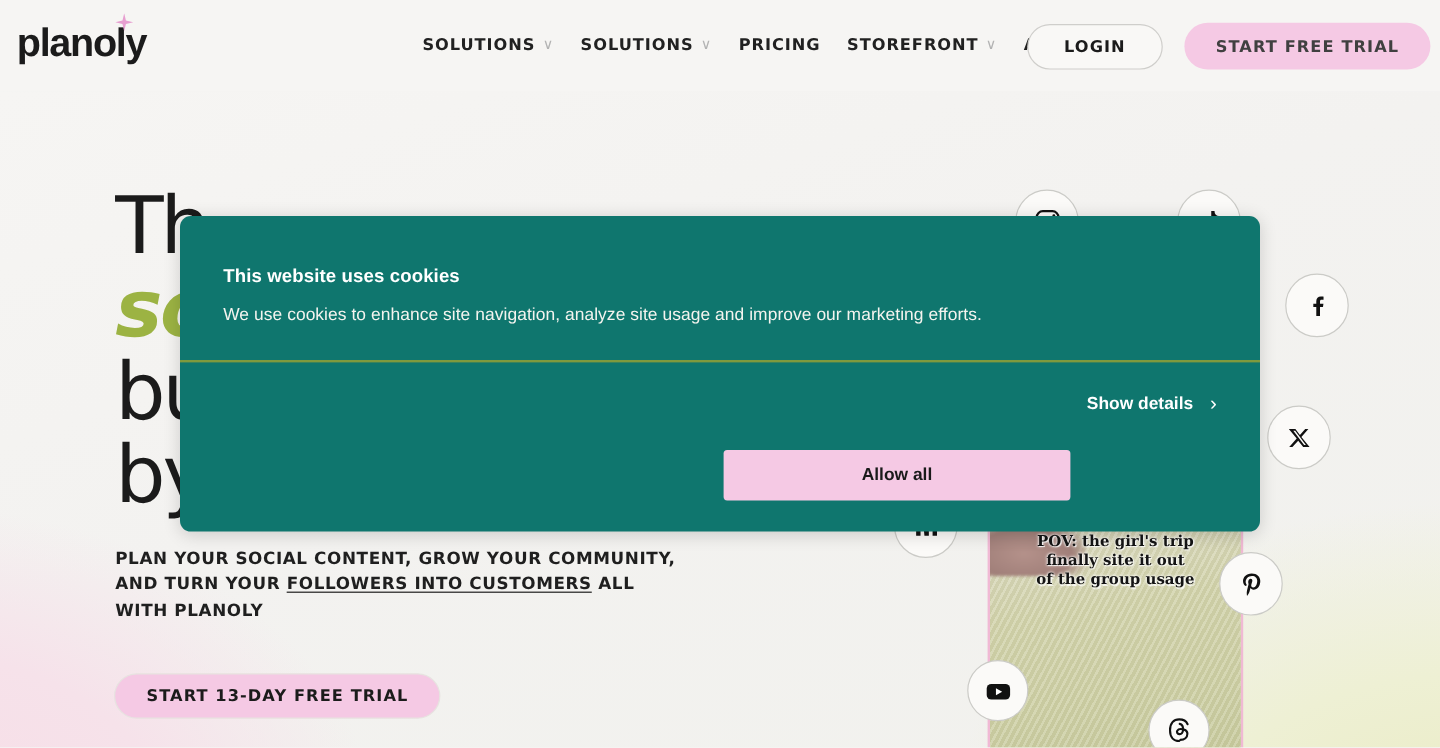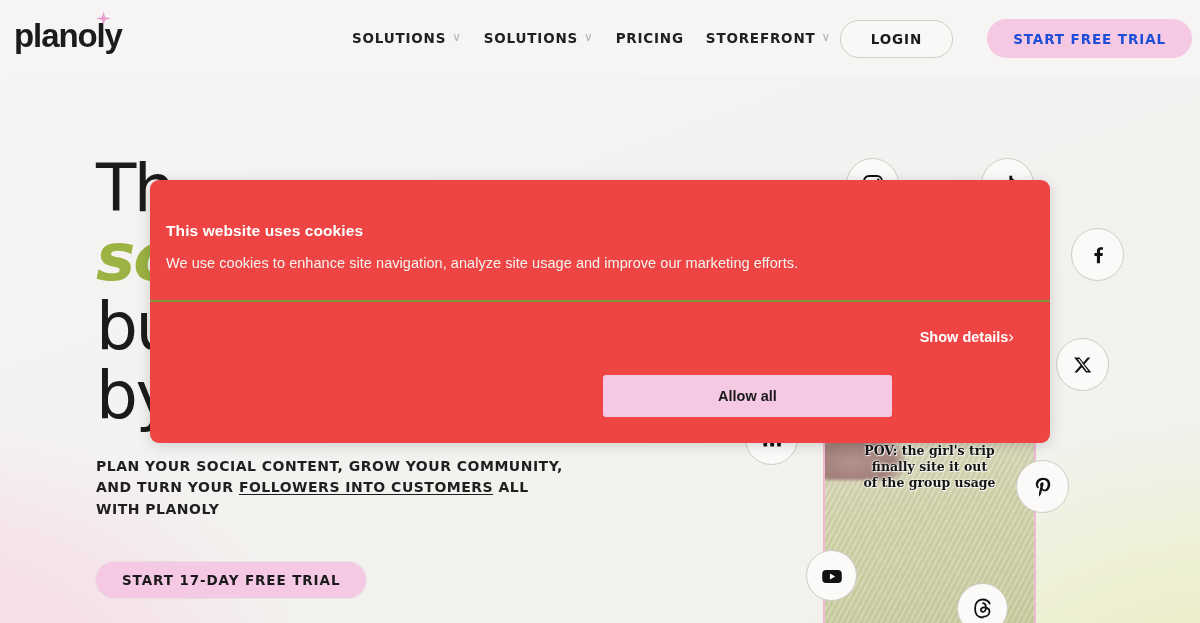--- a/index.html
+++ b/index.html
@@ -57,34 +57,34 @@
     color:#212121; cursor:pointer; white-space:nowrap;
     font-family:"DejaVu Sans", sans-serif;
   }
   .nav-chev {
     font-size:12px; color:#b3b3b3; font-weight:400;
     line-height:1; transform:translateY(-1px);
   }
 
   .nav-right {
     position:absolute; right:8px; top:19px;
-    display:flex; align-items:center; gap:34px;
+    display:flex; align-items:center; gap:18px;
   }
   .btn-login {
     height:38px; padding:0 30px; border-radius:19px;
     border:1.4px solid #cfcecb; background:#f9f8f6;
     font-size:13.5px; font-weight:700; letter-spacing:0.9px;
     color:#1b1b1b; cursor:pointer; display:flex; align-items:center;
     font-family:"DejaVu Sans", sans-serif;
   }
   .btn-trial {
     height:39px; padding:0 26px; border-radius:20px;
     border:none; background:#f5c9e4;
     font-size:13.5px; font-weight:700; letter-spacing:0.9px;
-    color:#1d4ed8; cursor:pointer; display:flex; align-items:center;
+    color:#404040; cursor:pointer; display:flex; align-items:center;
     font-family:"DejaVu Sans", sans-serif;
   }
 
   
   .hero { position:absolute; left:0; top:76px; right:0; bottom:0; }
 
   .hero-head {
     position:absolute; left:96px; top:80px;
     font-family:"DejaVu Sans", sans-serif;
     font-size:66px; font-weight:400; line-height:1.0;
@@ -151,42 +151,43 @@
     font-family:"DejaVu Serif", serif;
     font-size:12.5px; font-weight:700; line-height:1.28;
     color:#141414;
     text-shadow:0 0 2px #fff, 0 0 3px #fff, 1px 1px 0 rgba(255,255,255,.7);
   }
 
   
   .cookie {
     position:absolute; left:150px; top:180px;
     width:900px; height:263px;
-    background:#ef4444; border-radius:9px;
+    background:#0f766e; border-radius:9px;
     z-index:60;
     box-shadow:0 2px 14px rgba(0,0,0,0.16);
     overflow:hidden;
+    padding-left:20px;
   }
   .cookie-top { padding:42px 0 0 16px; }
   .cookie-title {
     font-size:15.5px; font-weight:700; color:#ffffff;
     letter-spacing:0.1px;
   }
   .cookie-desc {
     margin-top:15px;
     font-size:14.5px; font-weight:400; color:#f4f4ef;
     letter-spacing:0.05px;
   }
   .cookie-rule {
     position:absolute; left:0; right:0; top:120px;
     height:1.5px; background:#7f9a3e;
   }
   .cookie-details {
     position:absolute; right:36px; top:148px;
-    display:flex; align-items:center; 
+    display:flex; align-items:center; gap:14px;
     cursor:pointer;
   }
   .cookie-details .lbl {
     font-size:14.5px; font-weight:700; color:#ffffff;
   }
   .cookie-details .chev {
     font-size:17px; color:#ffffff; line-height:1; font-weight:400;
   }
   .cookie-actions {
     position:absolute; left:453px; top:195px;
@@ -215,21 +216,21 @@
       <span class="ln green">so</span>
       <span class="ln">bu</span>
       <span class="ln">by</span>
     </div>
 
     <div class="hero-sub">
       <span>PLAN YOUR SOCIAL CONTENT, GROW YOUR COMMUNITY, AND TURN YOUR </span><u>FOLLOWERS INTO CUSTOMERS</u><span> ALL WITH PLANOLY</span>
     </div>
 
     <div class="hero-cta">
-      <span>START 17-DAY FREE TRIAL</span>
+      <span>START 13-DAY FREE TRIAL</span>
     </div>
 
     <div class="img-card">
       <div class="fabric"></div>
       <div class="skin"></div>
       <div class="caption">
         <div>POV: the girl's trip</div>
         <div>finally site it out</div>
         <div>of the group usage</div>
       </div>

